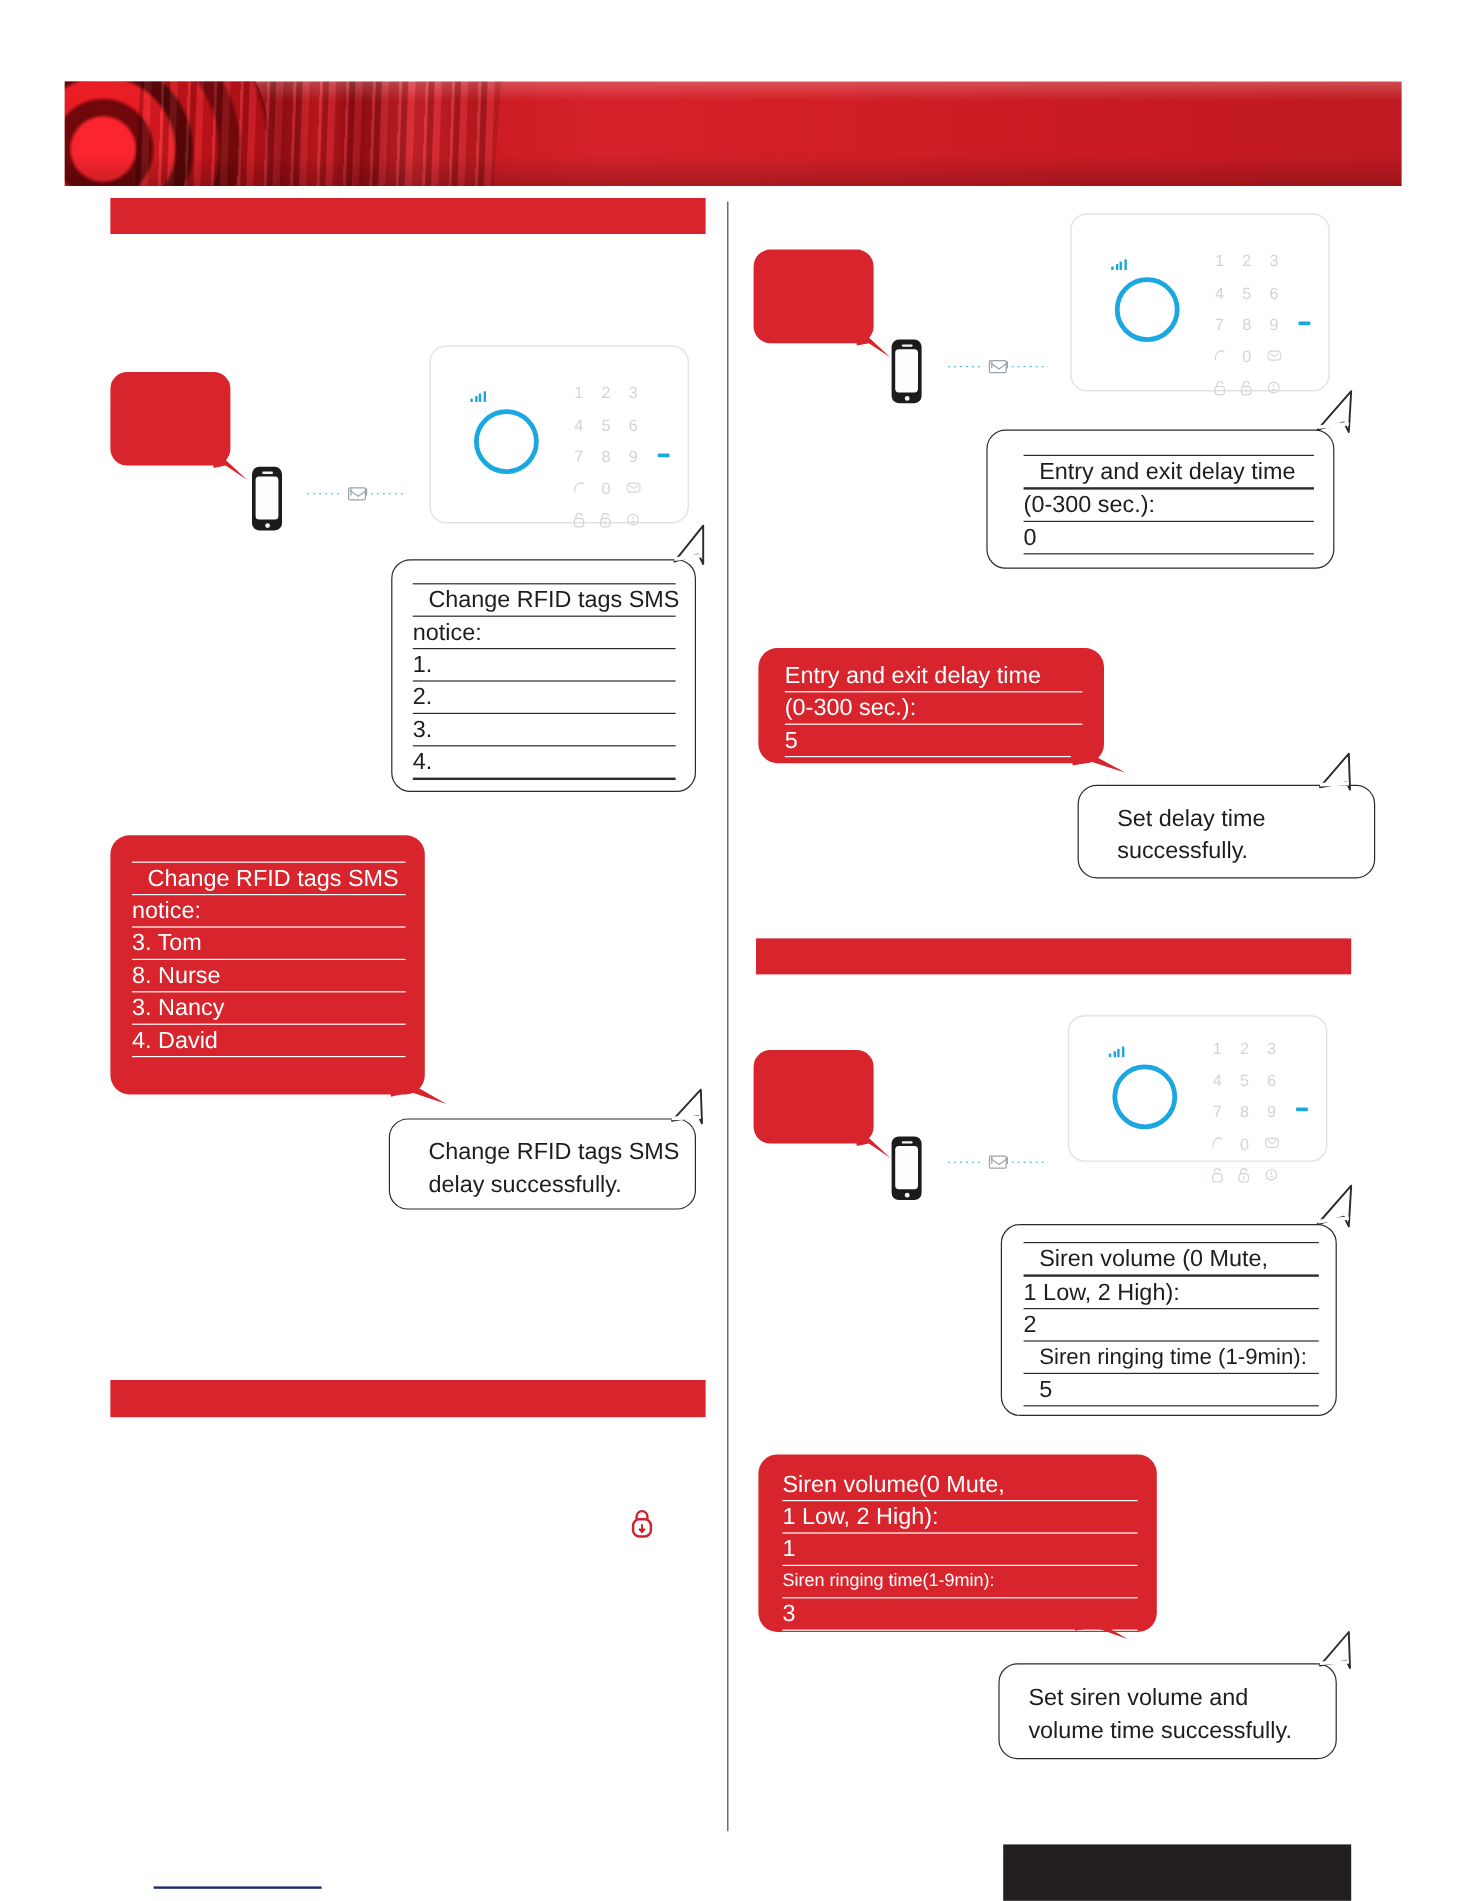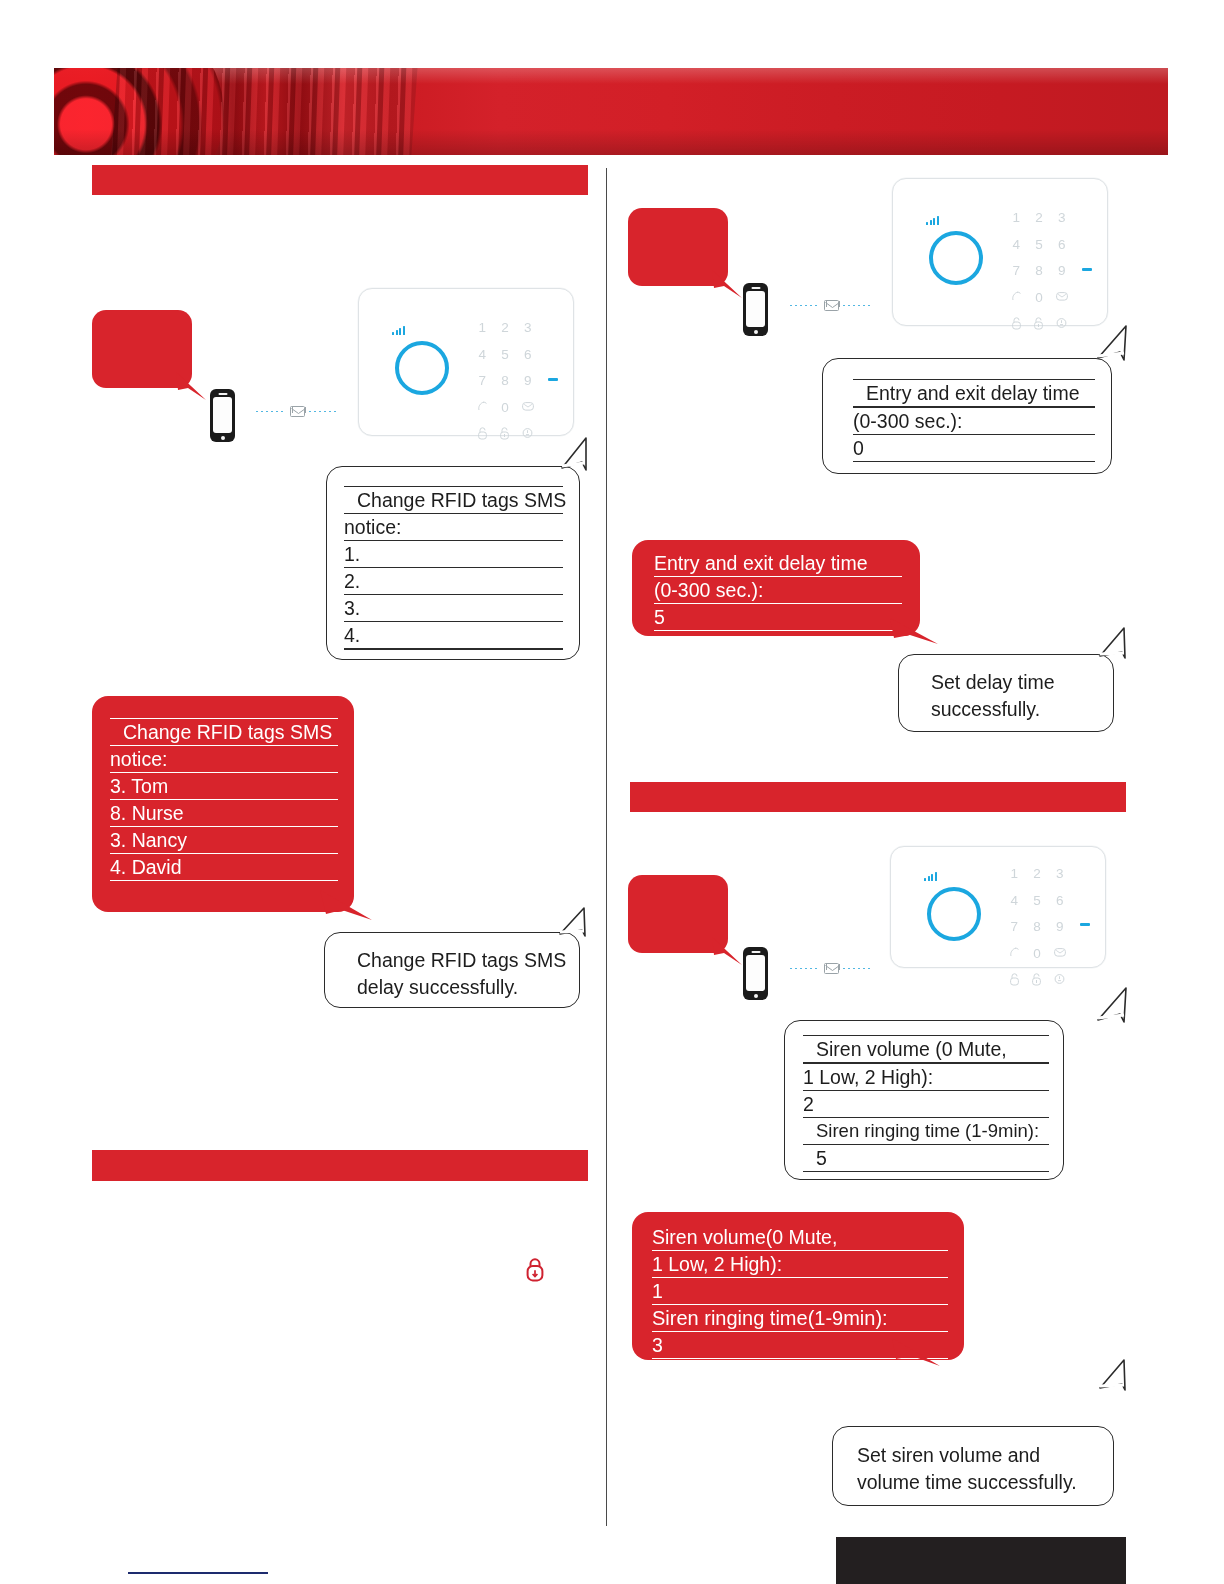--- a/index.html
+++ b/index.html
@@ -434,21 +434,21 @@
     <div class="lines" style="left:22px;right:18px;top:10px;">
       <div class="line">Entry and exit delay time</div>
       <div class="line">(0-300 sec.):</div>
       <div class="line">5</div>
     </div>
   </div>
   <svg class="tail" style="left:890px;top:618px;" width="52" height="34" viewBox="0 0 52 34">
     <path d="M0 0 L48 26 L20 17 L4 20 Z" fill="#d8242c"></path>
   </svg>
 
-  <div class="bubble white" style="left:898px;top:654px;width:216px;height:78px;">
+  <div class="bubble white" style="left:898px;top:654px;width:248px;height:78px;">
     <div style="padding:14px 0 0 32px;">
       <div class="plain">Set delay time</div>
       <div class="plain">successfully.</div>
     </div>
   </div>
   <svg class="tail" style="left:1088px;top:626px;" width="42" height="36" viewBox="0 0 42 36">
     <path d="M36 2 L12 30 L34 26 L37 32 Z" fill="#ffffff" stroke="#2b2b2b" stroke-width="1.6" stroke-linejoin="round"></path>
     <path d="M12 28 L36 27" stroke="#ffffff" stroke-width="3"></path>
   </svg>
 
@@ -525,48 +525,48 @@
       <span class="kicon">
         <svg width="11" height="12" viewBox="0 0 11 12">
             <circle cx="5.5" cy="6" r="4.4" fill="none" stroke="#cfd6da" stroke-width="1"></circle>
             <path d="M5.5 3.2 V6 M4 7.6 H7" stroke="#cfd6da" stroke-width="0.9" fill="none"></path>
           </svg>
       </span>
     </div>
     <div class="dash" style="left:189px;top:76px;width:10px;height:3px;"></div>
   </div>
 
-  <div class="bubble white" style="left:784px;top:1020px;width:280px;height:160px;">
+  <div class="bubble white" style="left:834px;top:1020px;width:280px;height:160px;">
     <div class="lines" style="left:18px;right:14px;top:14px;">
       <div class="line indent top-rule thick">Siren volume (0 Mute,</div>
       <div class="line">1 Low, 2 High):</div>
       <div class="line">2</div>
       <div class="line indent" style="font-size:18.5px">Siren ringing time (1-9min):</div>
       <div class="line indent">5</div>
     </div>
   </div>
   <svg class="tail" style="left:1086px;top:986px;" width="44" height="42" viewBox="0 0 44 42">
     <path d="M40 2 L12 34 L34 28 L38 36 Z" fill="#ffffff" stroke="#2b2b2b" stroke-width="1.6" stroke-linejoin="round"></path>
     <path d="M12 32 L38 29" stroke="#ffffff" stroke-width="3"></path>
   </svg>
 
   <div class="bubble red" style="left:632px;top:1212px;width:332px;height:148px;">
     <div class="lines" style="left:20px;right:16px;top:12px;">
       <div class="line">Siren volume(0 Mute,</div>
       <div class="line">1 Low, 2 High):</div>
       <div class="line">1</div>
-      <div class="line" style="font-size:20px">Siren ringing time(1-9min):</div>
+      <div class="line" style="font-size:15px">Siren ringing time(1-9min):</div>
       <div class="line">3</div>
     </div>
   </div>
   <svg class="tail" style="left:892px;top:1338px;" width="52" height="36" viewBox="0 0 52 36">
     <path d="M0 0 L48 28 L20 18 L4 21 Z" fill="#d8242c"></path>
   </svg>
 
-  <div class="bubble white" style="left:832px;top:1386px;width:282px;height:80px;margin-top:40px;">
+  <div class="bubble white" style="left:832px;top:1386px;width:282px;height:80px;">
     <div style="padding:15px 0 0 24px;">
       <div class="plain">Set siren volume and</div>
       <div class="plain">volume time successfully.</div>
     </div>
   </div>
   <svg class="tail" style="left:1088px;top:1358px;" width="42" height="36" viewBox="0 0 42 36">
     <path d="M36 2 L12 30 L34 26 L37 32 Z" fill="#ffffff" stroke="#2b2b2b" stroke-width="1.6" stroke-linejoin="round"></path>
     <path d="M12 28 L36 27" stroke="#ffffff" stroke-width="3"></path>
   </svg>
 

